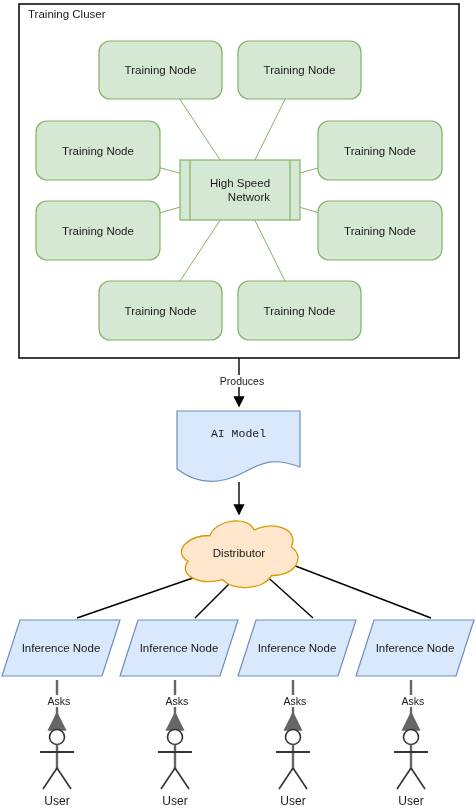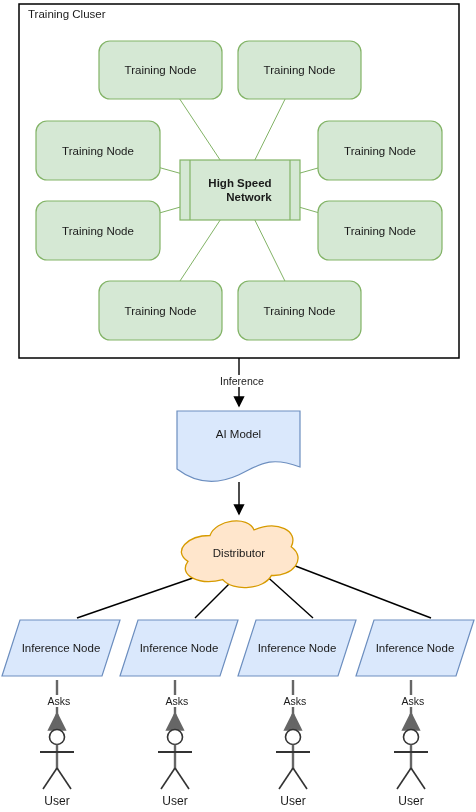--- a/index.html
+++ b/index.html
@@ -185,24 +185,24 @@
 
   <div id="labels">
       <div class="node-label" style="left: 99px; top: 41px; width: 123px; height: 58px;">Training Node</div>
       <div class="node-label" style="left: 238px; top: 41px; width: 123px; height: 58px;">Training Node</div>
       <div class="node-label" style="left: 36px; top: 121px; width: 124px; height: 59px;">Training Node</div>
       <div class="node-label" style="left: 318px; top: 121px; width: 124px; height: 59px;">Training Node</div>
       <div class="node-label" style="left: 36px; top: 201px; width: 124px; height: 59px;">Training Node</div>
       <div class="node-label" style="left: 318px; top: 201px; width: 124px; height: 59px;">Training Node</div>
       <div class="node-label" style="left: 99px; top: 281px; width: 123px; height: 59px;">Training Node</div>
       <div class="node-label" style="left: 238px; top: 281px; width: 123px; height: 59px;">Training Node</div>
-      <div class="node-label" style="left: 180px; top: 160px; width: 120px; height: 60px; font-weight: bold;">High Speed
+      <div class="node-label" style="left: 180px; top: 160px; width: 120px; height: 60px;">High Speed
 Network</div>
-      <div class="node-label" style="left: 177px; top: 417px; width: 123px; height: 34px;">AI Model</div>
-      <div class="edge-label" style="left: 212px; top: 375px; width: 56px;">Inference</div>
+      <div class="node-label" style="left: 177px; top: 417px; width: 123px; height: 34px; font-family: Liberation Mono, monospace;">AI Model</div>
+      <div class="edge-label" style="left: 212px; top: 375px; width: 56px;">Produces</div>
       <div class="node-label" style="left: 181px; top: 518px; width: 116px; height: 70px;">Distributor</div>
       <div class="node-label" style="left: 2px; top: 620px; width: 118px; height: 56px;">Inference Node</div>
       <div class="node-label" style="left: 120px; top: 620px; width: 118px; height: 56px;">Inference Node</div>
       <div class="node-label" style="left: 238px; top: 620px; width: 118px; height: 56px;">Inference Node</div>
       <div class="node-label" style="left: 356px; top: 620px; width: 118px; height: 56px;">Inference Node</div>
       <div class="edge-label" style="left: 35px; top: 695px; width: 44px;">Asks</div>
       <div class="edge-label" style="left: 153px; top: 695px; width: 44px;">Asks</div>
       <div class="edge-label" style="left: 271px; top: 695px; width: 44px;">Asks</div>
       <div class="edge-label" style="left: 389px; top: 695px; width: 44px;">Asks</div>
       <div class="actor-label" style="left: 27px; top: 794px; width: 60px;">User</div>

